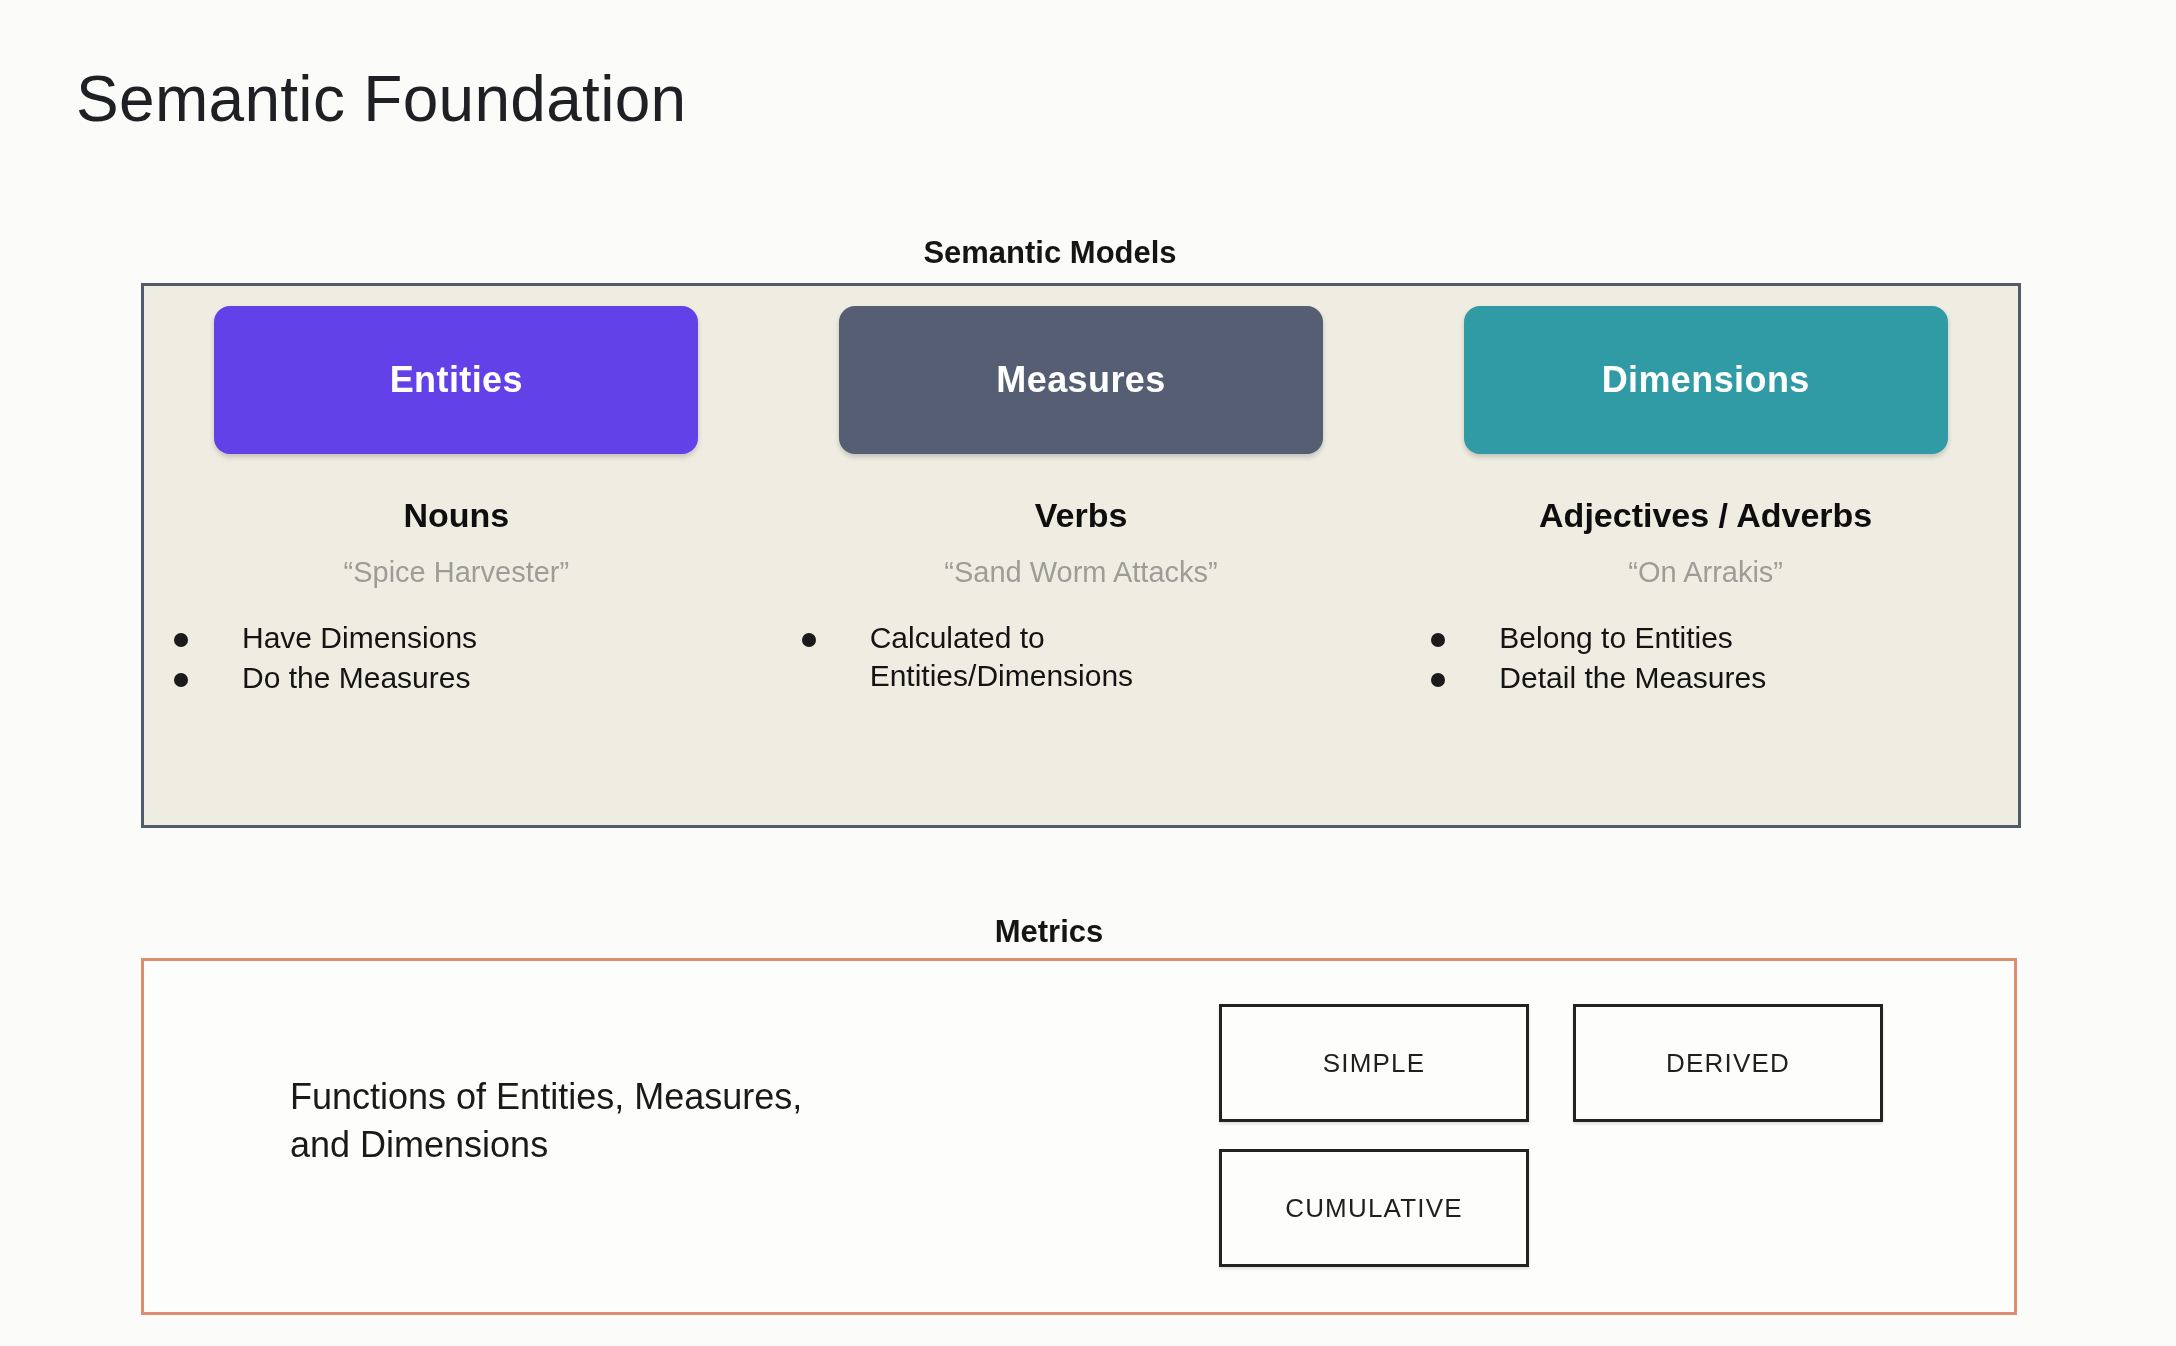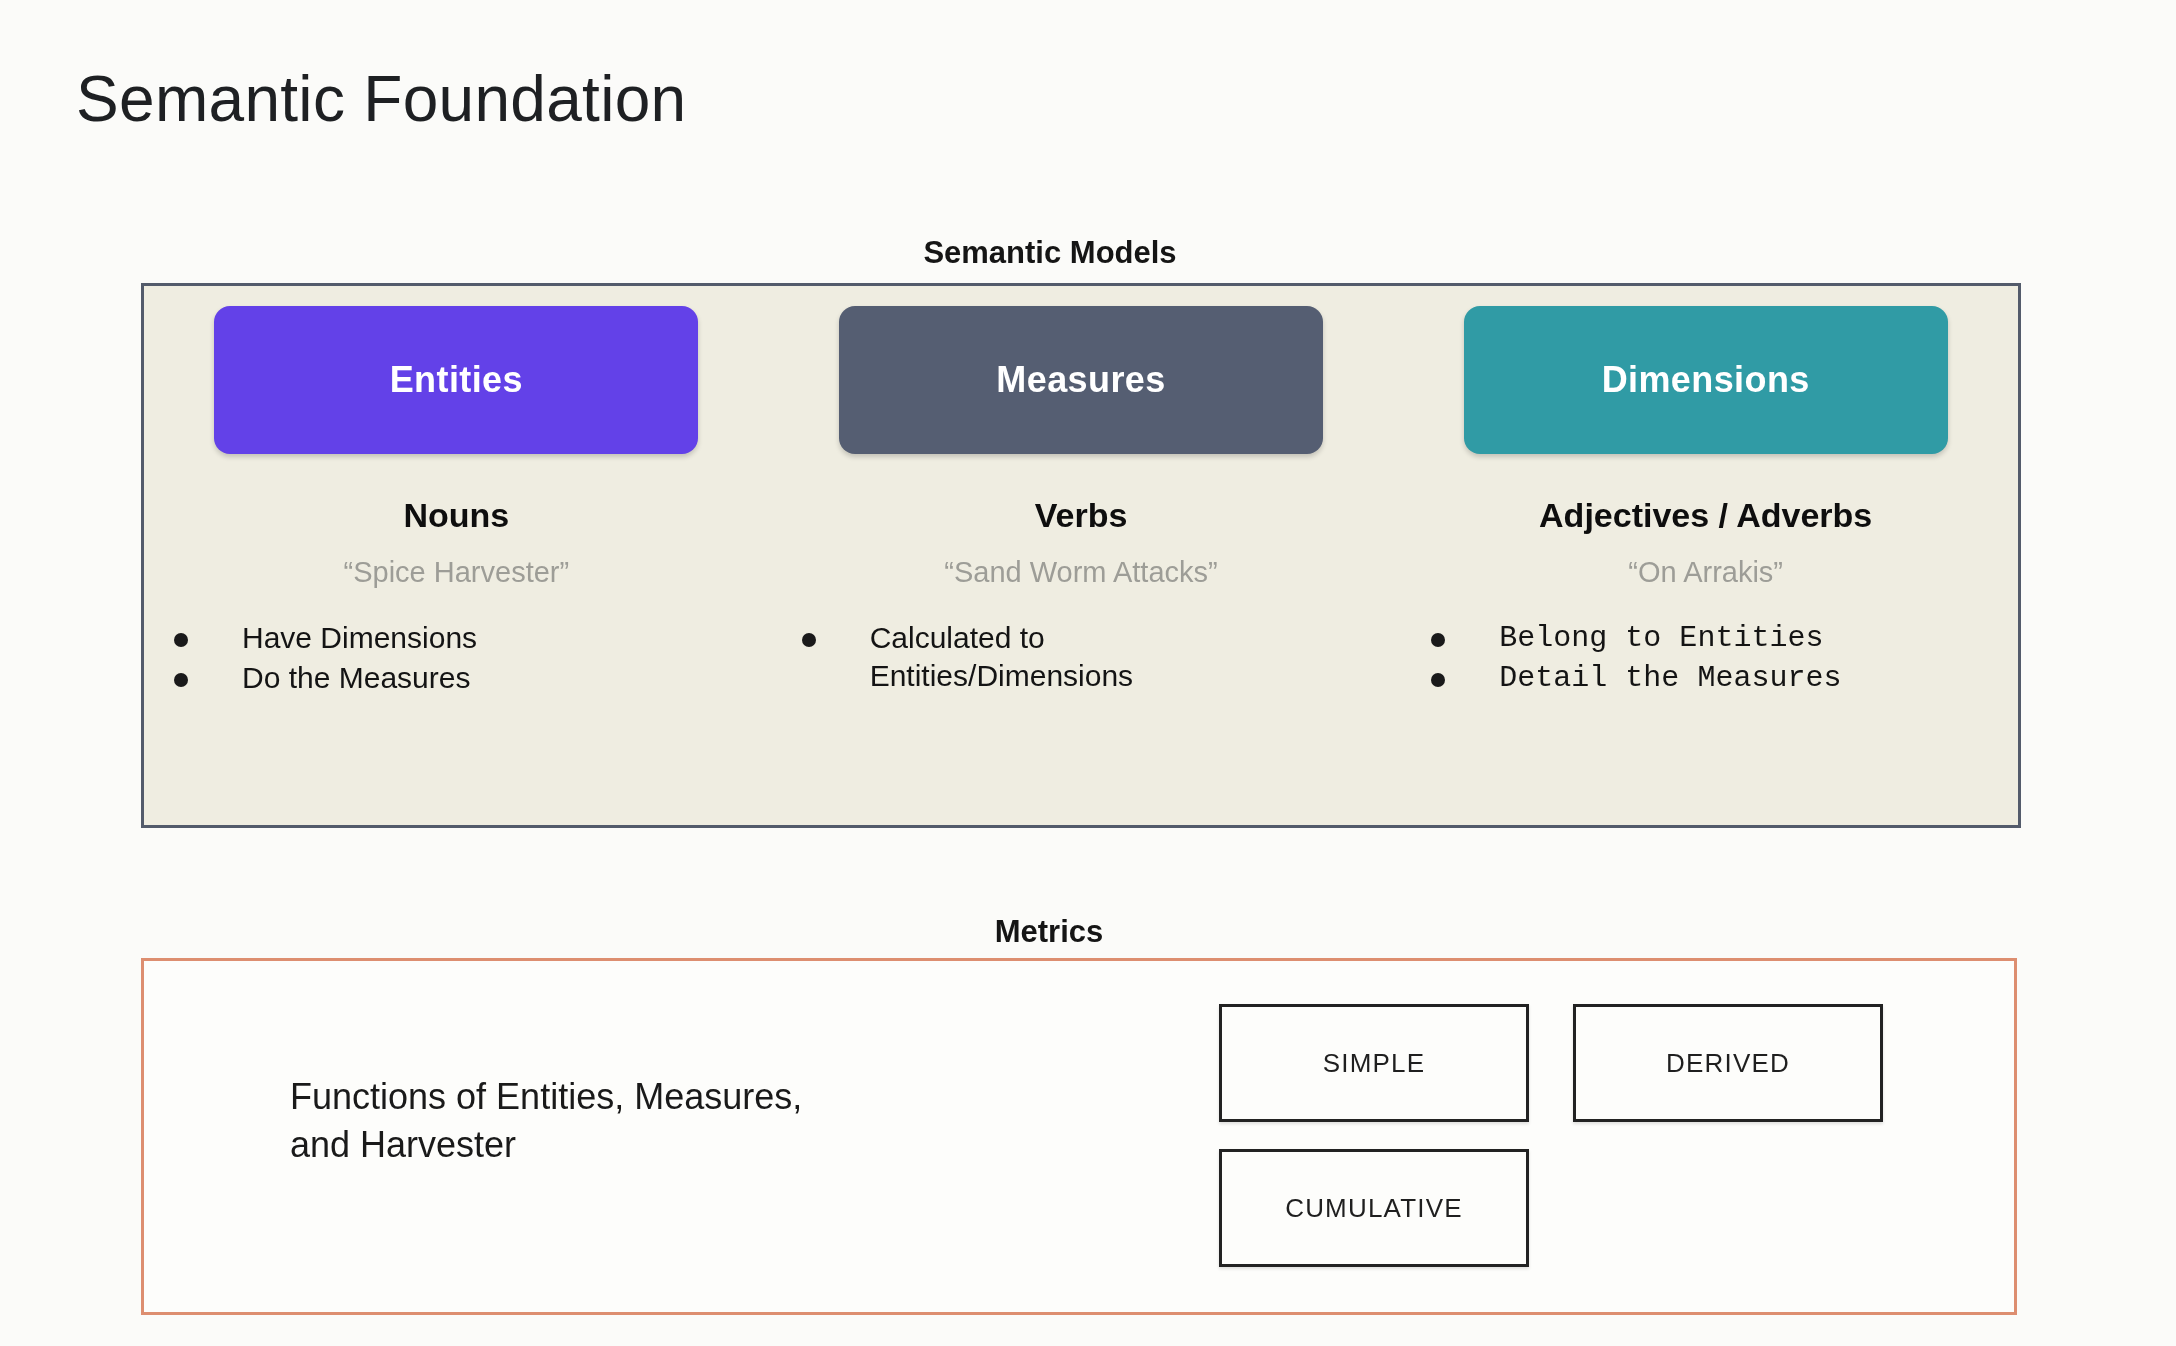--- a/index.html
+++ b/index.html
@@ -121,21 +121,21 @@
     padding: 0;
     list-style: none;
     margin-top: 30px;
     width: 100%;
     display: flex;
     flex-direction: column;
     align-items: flex-start;
   }
   .bullets.col1 { padding-left: 60px; }
   .bullets.col2 { padding-left: 66px; }
-  .bullets.col3 { padding-left: 76px; font-family: Liberation Mono, monospace; }
+  .bullets.col3 { padding-left: 76px; }
 
   .bullet-row {
     display: flex;
     flex-direction: row;
     align-items: flex-start;
     margin-bottom: 2px;
   }
   .bullet-dot {
     width: 14px;
     height: 14px;
@@ -250,20 +250,20 @@
       </ul>
     </div>
 
   </div>
 </div>
 
 <div class="section-caption" id="caption-metrics">Metrics</div>
 
 <div class="metrics-panel">
   <div class="metrics-desc">Functions of Entities, Measures,
-and Harvester</div>
+and Dimensions</div>
 
   <div class="metrics-grid">
     <div class="metric-box">SIMPLE</div>
     <div class="metric-box">DERIVED</div>
     <div class="metric-box">CUMULATIVE</div>
   </div>
 </div>
 
 </body></html>

